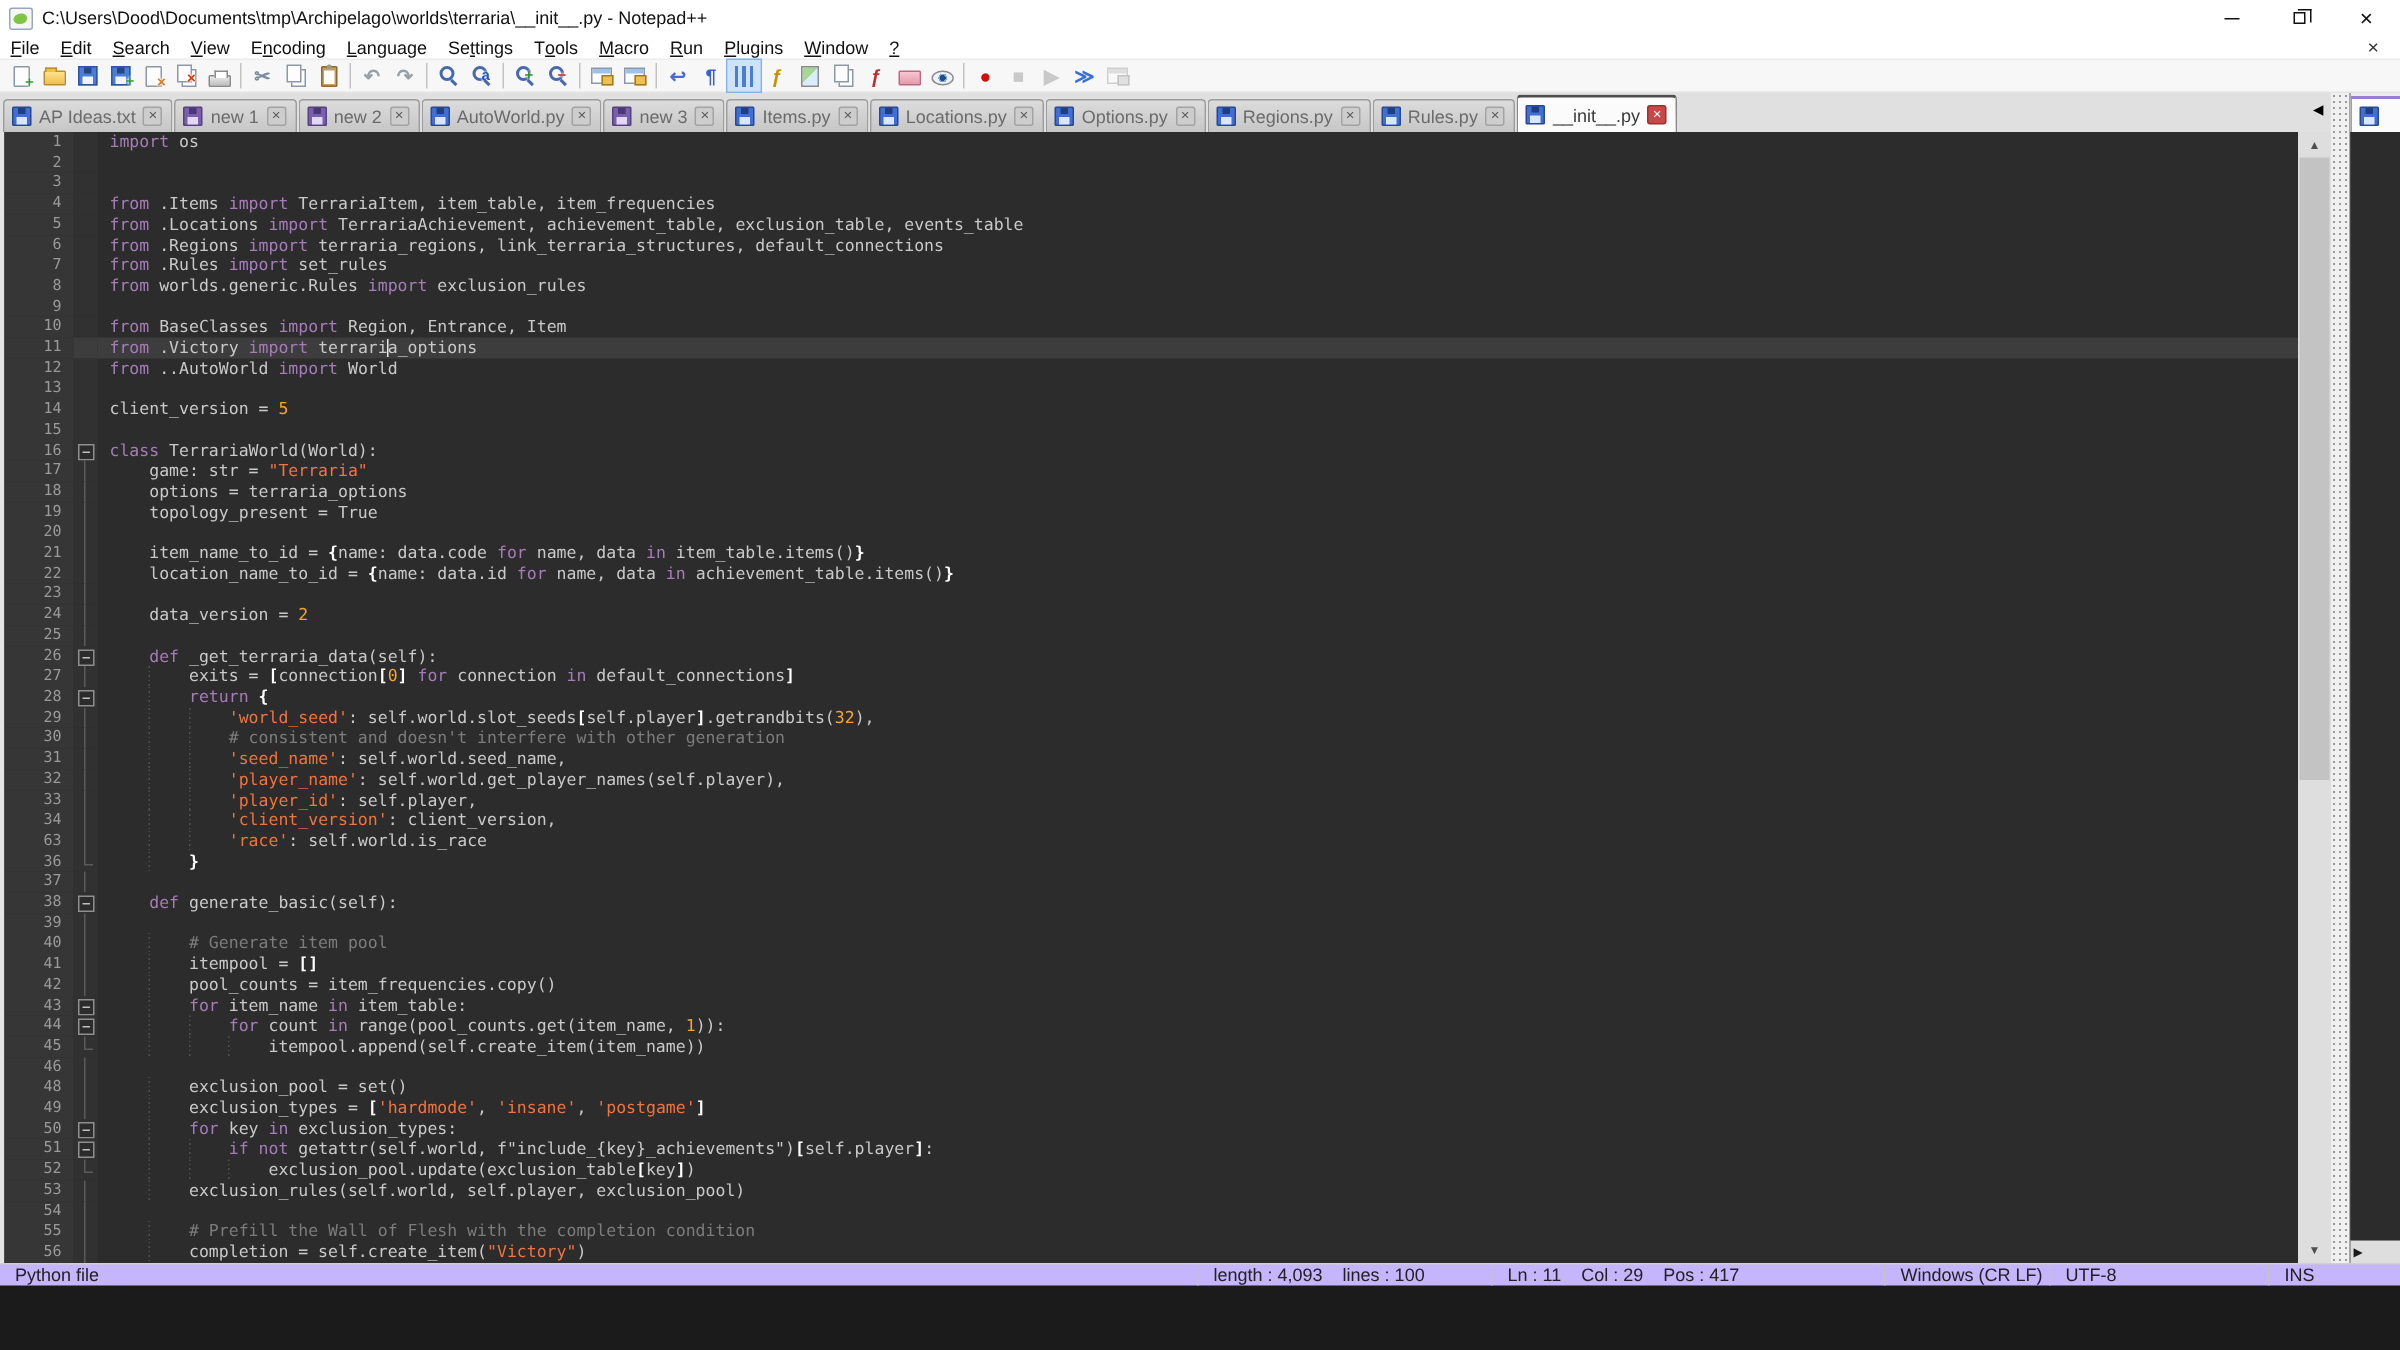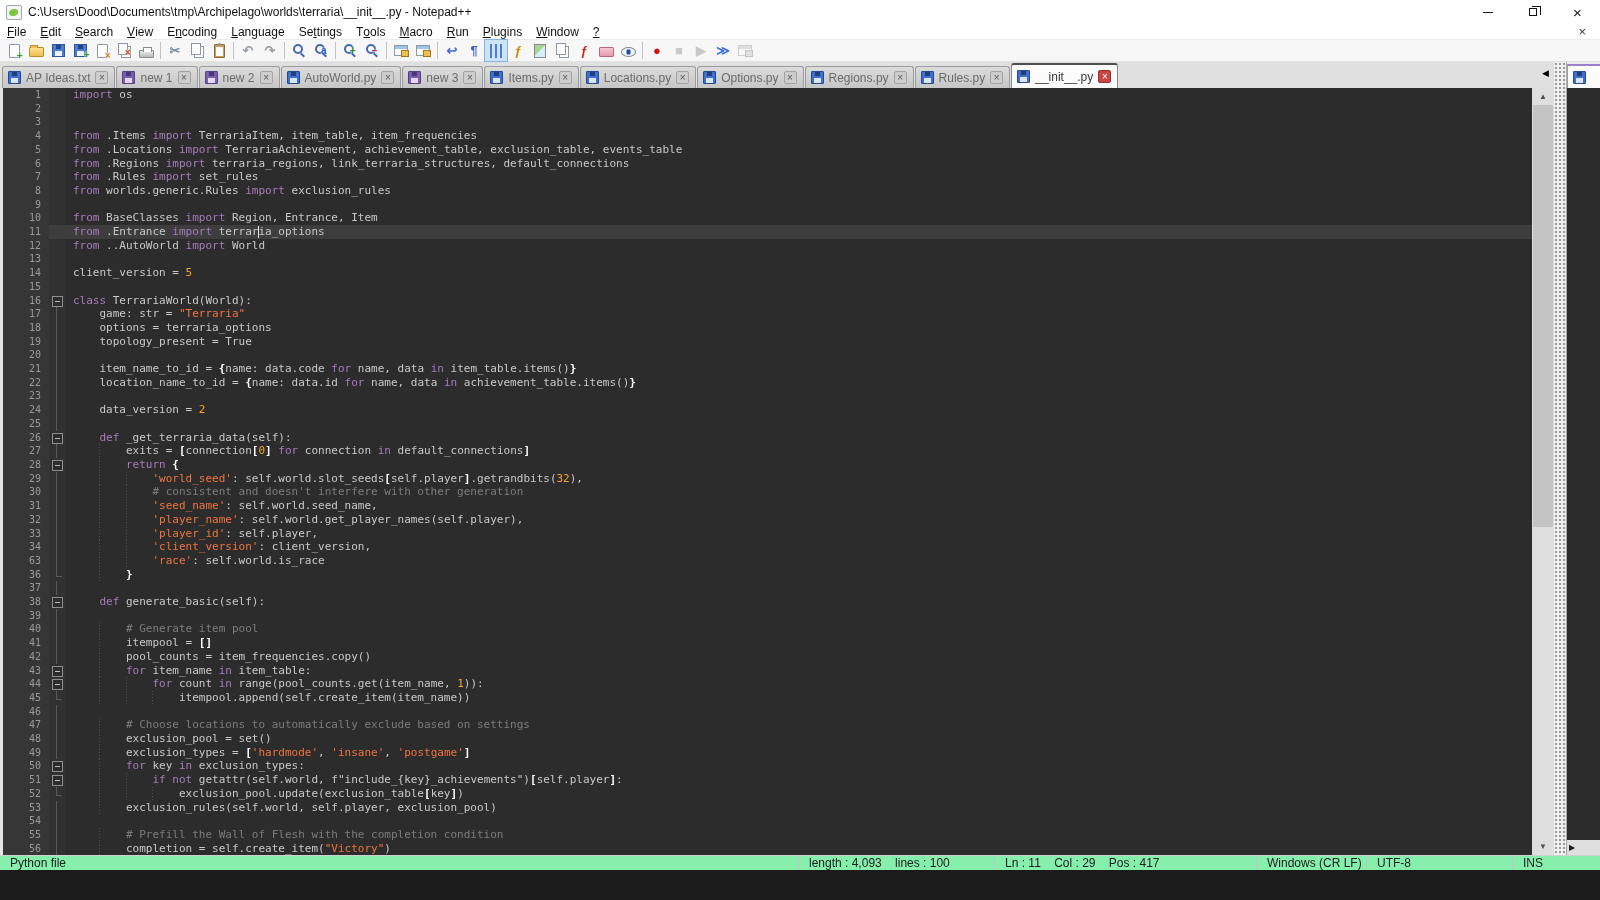--- a/index.html
+++ b/index.html
@@ -107,21 +107,21 @@
 
   
   .splitter { width:12px; background-color:#f0f0f0; background-image:radial-gradient(#9a9a9a 0.9px, transparent 0.9px); background-size:4px 4px; }
   .second-view { width:34px; display:flex; flex-direction:column; border-left:1px solid #a8a8a8; }
   .sv-tabbar { height:26px; background:#ececec; display:flex; align-items:flex-end; }
   .sv-tab { width:100%; height:24px; background:#fbfbfb; border-top:2px solid #9a7fd0; border-left:1px solid #a0a0a0; display:flex; align-items:center; padding-left:5px; }
   .sv-editor { flex:1; background:#2c2c2c; }
   .sv-hscroll { height:15px; background:#dedede; display:flex; align-items:center; padding-left:2px; font-size:8px; color:#1a1a1a; }
 
   
-  .statusbar { height:22px; background:#86efac; border-top:1px solid #d0d0d0; display:flex; font-size:12px; color:#222; align-items:center; white-space:pre; }
+  .statusbar { height:22px; background:#c4b5fd; border-top:1px solid #d0d0d0; display:flex; font-size:12px; color:#222; align-items:center; white-space:pre; }
   .sb-cell { height:100%; display:flex; align-items:center; padding:0 10px; border-left:1px solid #c4c4c4; }
   .sb-doctype { flex:1; border-left:none; }
   .sb-length { width:196px; }
   .sb-cursor { width:262px; }
   .sb-eol { width:110px; }
   .sb-enc { width:98px; }
   .sb-ins { width:88px;margin-left:48px; }
 
   .bottom-strip { height:16px; background:#1b1b1b; }
 </style>
@@ -377,21 +377,21 @@
               <div class="code-line"><span class="ln">1</span><span class="fold-m"></span><span class="code"><span class="tok-k">import</span><span class="tok-t"> os</span></span></div>
               <div class="code-line"><span class="ln">2</span><span class="fold-m"></span><span class="code"></span></div>
               <div class="code-line"><span class="ln">3</span><span class="fold-m"></span><span class="code"></span></div>
               <div class="code-line"><span class="ln">4</span><span class="fold-m"></span><span class="code"><span class="tok-k">from</span><span class="tok-t"> .Items </span><span class="tok-k">import</span><span class="tok-t"> TerrariaItem, item_table, item_frequencies</span></span></div>
               <div class="code-line"><span class="ln">5</span><span class="fold-m"></span><span class="code"><span class="tok-k">from</span><span class="tok-t"> .Locations </span><span class="tok-k">import</span><span class="tok-t"> TerrariaAchievement, achievement_table, exclusion_table, events_table</span></span></div>
               <div class="code-line"><span class="ln">6</span><span class="fold-m"></span><span class="code"><span class="tok-k">from</span><span class="tok-t"> .Regions </span><span class="tok-k">import</span><span class="tok-t"> terraria_regions, link_terraria_structures, default_connections</span></span></div>
               <div class="code-line"><span class="ln">7</span><span class="fold-m"></span><span class="code"><span class="tok-k">from</span><span class="tok-t"> .Rules </span><span class="tok-k">import</span><span class="tok-t"> set_rules</span></span></div>
               <div class="code-line"><span class="ln">8</span><span class="fold-m"></span><span class="code"><span class="tok-k">from</span><span class="tok-t"> worlds.generic.Rules </span><span class="tok-k">import</span><span class="tok-t"> exclusion_rules</span></span></div>
               <div class="code-line"><span class="ln">9</span><span class="fold-m"></span><span class="code"></span></div>
               <div class="code-line"><span class="ln">10</span><span class="fold-m"></span><span class="code"><span class="tok-k">from</span><span class="tok-t"> BaseClasses </span><span class="tok-k">import</span><span class="tok-t"> Region, Entrance, Item</span></span></div>
-              <div class="code-line current"><span class="ln">11</span><span class="fold-m"></span><span class="code"><span class="tok-k">from</span><span class="tok-t"> .Entrance </span><span class="tok-k">import</span><span class="tok-t"> terraria_options</span><span class="caret" style="left: calc(28ch + 8px);"></span></span></div>
+              <div class="code-line current"><span class="ln">11</span><span class="fold-m"></span><span class="code"><span class="tok-k">from</span><span class="tok-t"> .Victory </span><span class="tok-k">import</span><span class="tok-t"> terraria_options</span><span class="caret" style="left: calc(28ch + 8px);"></span></span></div>
               <div class="code-line"><span class="ln">12</span><span class="fold-m"></span><span class="code"><span class="tok-k">from</span><span class="tok-t"> ..AutoWorld </span><span class="tok-k">import</span><span class="tok-t"> World</span></span></div>
               <div class="code-line"><span class="ln">13</span><span class="fold-m"></span><span class="code"></span></div>
               <div class="code-line"><span class="ln">14</span><span class="fold-m"></span><span class="code"><span class="tok-t">client_version = </span><span class="tok-n">5</span></span></div>
               <div class="code-line"><span class="ln">15</span><span class="fold-m"></span><span class="code"></span></div>
               <div class="code-line"><span class="ln">16</span><span class="fold-m fold-open"></span><span class="code"><span class="tok-k">class</span><span class="tok-t"> TerrariaWorld(World):</span></span></div>
               <div class="code-line"><span class="ln">17</span><span class="fold-m fold-line"></span><span class="code"><span class="tok-t">    game: str = </span><span class="tok-s">"Terraria"</span></span></div>
               <div class="code-line"><span class="ln">18</span><span class="fold-m fold-line"></span><span class="code"><span class="tok-t">    options = terraria_options</span></span></div>
               <div class="code-line"><span class="ln">19</span><span class="fold-m fold-line"></span><span class="code"><span class="tok-t">    topology_present = True</span></span></div>
               <div class="code-line"><span class="ln">20</span><span class="fold-m fold-line"></span><span class="code"></span></div>
               <div class="code-line"><span class="ln">21</span><span class="fold-m fold-line"></span><span class="code"><span class="tok-t">    item_name_to_id = </span><span class="tok-b">{</span><span class="tok-t">name: data.code </span><span class="tok-k">for</span><span class="tok-t"> name, data </span><span class="tok-k">in</span><span class="tok-t"> item_table.items()</span><span class="tok-b">}</span></span></div>
@@ -413,21 +413,20 @@
               <div class="code-line"><span class="ln">37</span><span class="fold-m fold-line"></span><span class="code"></span></div>
               <div class="code-line"><span class="ln">38</span><span class="fold-m fold-open"></span><span class="code"><span class="tok-t">    </span><span class="tok-k">def</span><span class="tok-t"> generate_basic(self):</span></span></div>
               <div class="code-line"><span class="ln">39</span><span class="fold-m fold-line"></span><span class="code"></span></div>
               <div class="code-line"><span class="ln">40</span><span class="fold-m fold-line"></span><span class="code"><span class="indent-guide" style="left: calc(4ch + 8px);"></span><span class="tok-c">        # Generate item pool</span></span></div>
               <div class="code-line"><span class="ln">41</span><span class="fold-m fold-line"></span><span class="code"><span class="indent-guide" style="left: calc(4ch + 8px);"></span><span class="tok-t">        itempool = </span><span class="tok-b">[]</span></span></div>
               <div class="code-line"><span class="ln">42</span><span class="fold-m fold-line"></span><span class="code"><span class="indent-guide" style="left: calc(4ch + 8px);"></span><span class="tok-t">        pool_counts = item_frequencies.copy()</span></span></div>
               <div class="code-line"><span class="ln">43</span><span class="fold-m fold-open"></span><span class="code"><span class="indent-guide" style="left: calc(4ch + 8px);"></span><span class="tok-t">        </span><span class="tok-k">for</span><span class="tok-t"> item_name </span><span class="tok-k">in</span><span class="tok-t"> item_table:</span></span></div>
               <div class="code-line"><span class="ln">44</span><span class="fold-m fold-open"></span><span class="code"><span class="indent-guide" style="left: calc(4ch + 8px);"></span><span class="indent-guide" style="left: calc(8ch + 8px);"></span><span class="tok-t">            </span><span class="tok-k">for</span><span class="tok-t"> count </span><span class="tok-k">in</span><span class="tok-t"> range(pool_counts.get(item_name, </span><span class="tok-n">1</span><span class="tok-t">)):</span></span></div>
               <div class="code-line"><span class="ln">45</span><span class="fold-m fold-end"></span><span class="code"><span class="indent-guide" style="left: calc(4ch + 8px);"></span><span class="indent-guide" style="left: calc(8ch + 8px);"></span><span class="indent-guide" style="left: calc(12ch + 8px);"></span><span class="tok-t">                itempool.append(self.create_item(item_name))</span></span></div>
               <div class="code-line"><span class="ln">46</span><span class="fold-m fold-line"></span><span class="code"></span></div>
-              <div class="code-line"><span class="ln">47</span><span class="fold-m fold-line"></span><span class="code"><span class="indent-guide" style="left: calc(4ch + 8px);"></span><span class="tok-c">        # Choose locations to automatically exclude based on settings</span></span></div>
               <div class="code-line"><span class="ln">48</span><span class="fold-m fold-line"></span><span class="code"><span class="indent-guide" style="left: calc(4ch + 8px);"></span><span class="tok-t">        exclusion_pool = set()</span></span></div>
               <div class="code-line"><span class="ln">49</span><span class="fold-m fold-line"></span><span class="code"><span class="indent-guide" style="left: calc(4ch + 8px);"></span><span class="tok-t">        exclusion_types = </span><span class="tok-b">[</span><span class="tok-s">'hardmode'</span><span class="tok-t">, </span><span class="tok-s">'insane'</span><span class="tok-t">, </span><span class="tok-s">'postgame'</span><span class="tok-b">]</span></span></div>
               <div class="code-line"><span class="ln">50</span><span class="fold-m fold-open"></span><span class="code"><span class="indent-guide" style="left: calc(4ch + 8px);"></span><span class="tok-t">        </span><span class="tok-k">for</span><span class="tok-t"> key </span><span class="tok-k">in</span><span class="tok-t"> exclusion_types:</span></span></div>
               <div class="code-line"><span class="ln">51</span><span class="fold-m fold-open"></span><span class="code"><span class="indent-guide" style="left: calc(4ch + 8px);"></span><span class="indent-guide" style="left: calc(8ch + 8px);"></span><span class="tok-t">            </span><span class="tok-k">if</span><span class="tok-t"> </span><span class="tok-k">not</span><span class="tok-t"> getattr(self.world, f"include_{key}_achievements")</span><span class="tok-b">[</span><span class="tok-t">self.player</span><span class="tok-b">]</span><span class="tok-t">:</span></span></div>
               <div class="code-line"><span class="ln">52</span><span class="fold-m fold-end"></span><span class="code"><span class="indent-guide" style="left: calc(4ch + 8px);"></span><span class="indent-guide" style="left: calc(8ch + 8px);"></span><span class="indent-guide" style="left: calc(12ch + 8px);"></span><span class="tok-t">                exclusion_pool.update(exclusion_table</span><span class="tok-b">[</span><span class="tok-t">key</span><span class="tok-b">]</span><span class="tok-t">)</span></span></div>
               <div class="code-line"><span class="ln">53</span><span class="fold-m fold-line"></span><span class="code"><span class="indent-guide" style="left: calc(4ch + 8px);"></span><span class="tok-t">        exclusion_rules(self.world, self.player, exclusion_pool)</span></span></div>
               <div class="code-line"><span class="ln">54</span><span class="fold-m fold-line"></span><span class="code"></span></div>
               <div class="code-line"><span class="ln">55</span><span class="fold-m fold-line"></span><span class="code"><span class="indent-guide" style="left: calc(4ch + 8px);"></span><span class="tok-c">        # Prefill the Wall of Flesh with the completion condition</span></span></div>
               <div class="code-line"><span class="ln">56</span><span class="fold-m fold-line"></span><span class="code"><span class="indent-guide" style="left: calc(4ch + 8px);"></span><span class="tok-t">        completion = self.create_item(</span><span class="tok-s">"Victory"</span><span class="tok-t">)</span></span></div>
             </div>

